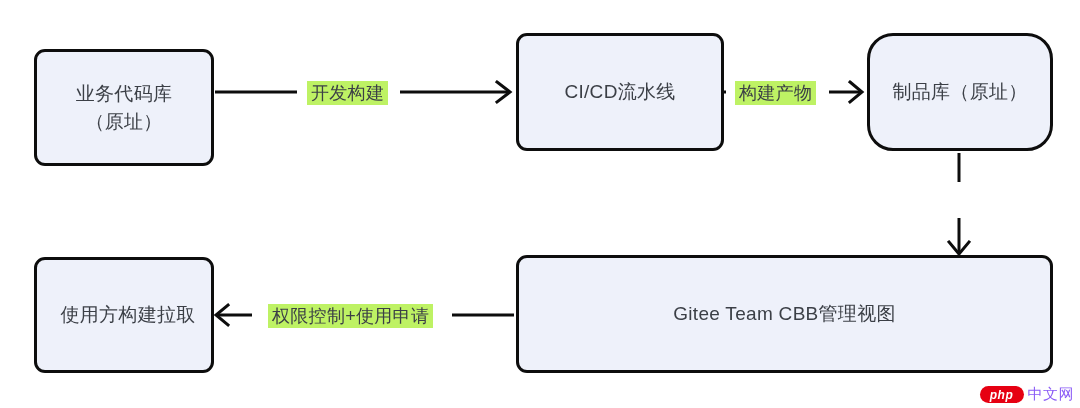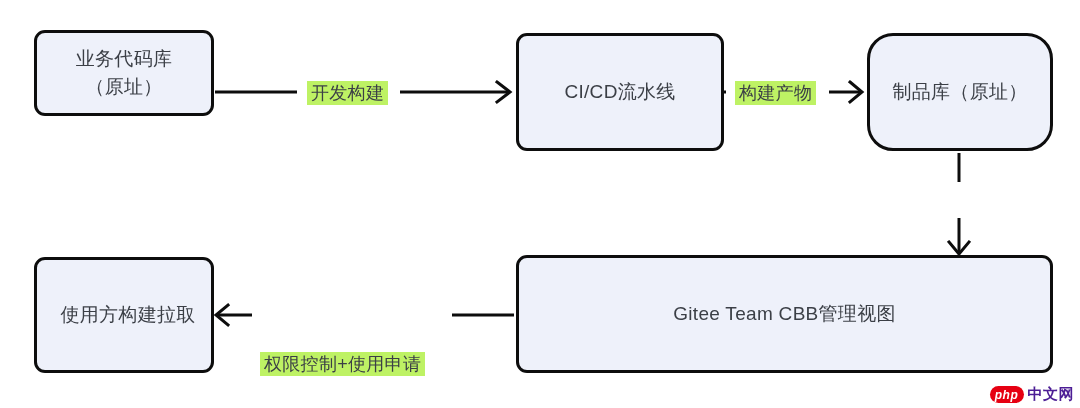--- a/index.html
+++ b/index.html
@@ -52,38 +52,38 @@
   }
   .watermark {
     position: absolute;
     right: 6px;
     bottom: 4px;
     display: flex;
     align-items: center;
     gap: 4px;
   }
   .wm-badge {
-    width: 34px;
+    width: 44px;
     height: 17px;
     border-radius: 9px;
     background: #e60012;
     color: #ffffff;
     font-size: 12px;
     font-style: italic;
     font-weight: bold;
     display: flex;
     align-items: center;
     justify-content: center;
     line-height: 1;
     letter-spacing: 0.5px;
   }
   .wm-text {
     font-size: 15px;
-    font-weight: bold;
-    color: #4c1d95;
+    font-weight: normal;
+    color: #8b5cf6;
     letter-spacing: 0.5px;
   }
 </style>
 </head>
 <body>
 
 <div id="canvas">
 
   <svg class="edge-svg" viewBox="0 0 1080 408" xmlns="http://www.w3.org/2000/svg">
 
@@ -105,36 +105,36 @@
       <polyline points="949,242 959,254 969,242" fill="none" stroke="#0d0d0d" stroke-width="3" stroke-linecap="square" stroke-linejoin="miter"></polyline>
     </g>
 
     <g>
       <line x1="514" y1="315" x2="452" y2="315" stroke="#0d0d0d" stroke-width="3"></line>
       <line x1="252" y1="315" x2="218" y2="315" stroke="#0d0d0d" stroke-width="3"></line>
       <polyline points="228,305 216,315 228,325" fill="none" stroke="#0d0d0d" stroke-width="3" stroke-linecap="square" stroke-linejoin="miter"></polyline>
     </g>
   </svg>
 
-  <div class="node" style="left:34px; top:30px; width:180px; height:86px;">业务代码库
+  <div class="node" style="left:34px; top:49px; width:180px; height:117px;">业务代码库
 （原址）</div>
 
   <div class="node" style="left:516px; top:33px; width:208px; height:118px;">CI/CD流水线</div>
 
   <div class="node" style="left:867px; top:33px; width:186px; height:118px;border-radius:26px;">制品库（原址）</div>
 
   <div class="node" style="left:516px; top:255px; width:537px; height:118px;">Gitee Team CBB管理视图</div>
 
   <div class="node" style="left:34px; top:257px; width:180px; height:116px;padding-left:8px;">使用方构建拉取</div>
 
   <div class="edge-label" style="left:307px; top:81px;">开发构建</div>
 
   <div class="edge-label" style="left:735px; top:81px;">构建产物</div>
 
 
-  <div class="edge-label" style="left:260px; top:304px;margin-top:48px;">权限控制+使用申请</div>
+  <div class="edge-label" style="left:268px; top:304px;">权限控制+使用申请</div>
 
   <div class="watermark">
     <span class="wm-badge">php</span>
     <span class="wm-text">中文网</span>
   </div>
 
 </div>
 
 </body></html>

